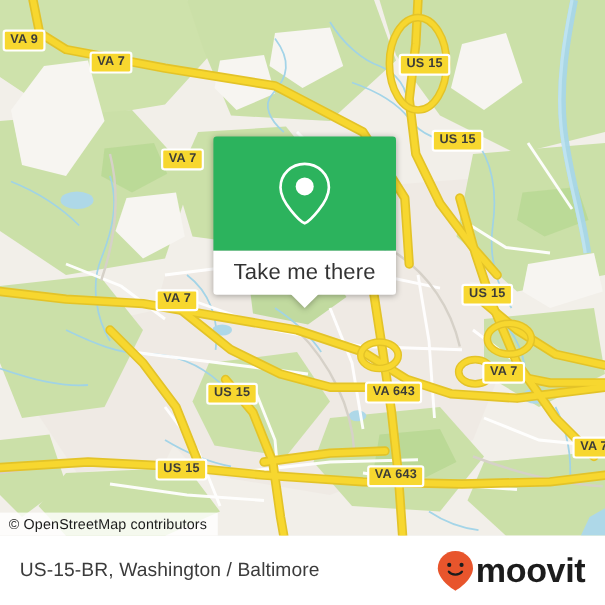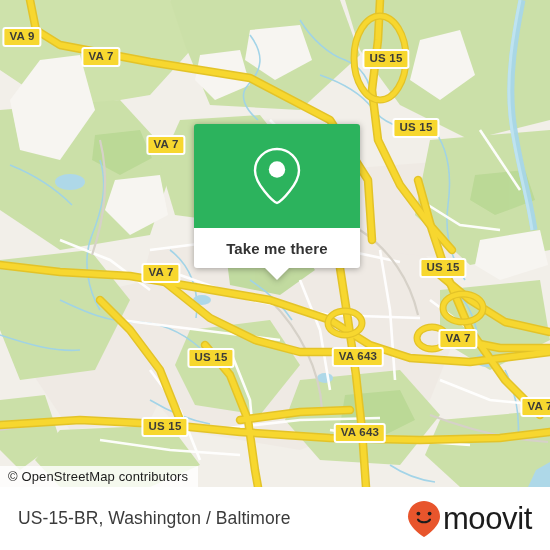--- a/index.html
+++ b/index.html
@@ -65,24 +65,23 @@
   .callout-bottom {
     position: relative;
     height: 40px;
     background: #ffffff;
     border-radius: 0 0 3px 3px;
     display: flex;
     align-items: center;
     justify-content: center;
   }
   .callout-label {
-    font-size: 15px;
+    font-size: 20px;
     color: #333333;
     letter-spacing: 0.01em;
-    font-weight: bold;
   }
   .callout-tail {
     position: absolute;
     left: 50%;
     bottom: -12px;
     margin-left: -13px;
     width: 0;
     height: 0;
     border-left: 13px solid transparent;
     border-right: 13px solid transparent;
@@ -113,21 +112,21 @@
   .brand {
     display: flex;
     align-items: center;
     gap: 2px;
   }
   .brand-word {
     font-size: 31px;
     color: #1c1c1c;
     letter-spacing: -0.012em;
     line-height: 1;
-    font-weight: 400;
+    font-weight: 700;
   }
 
   
   .shield {
     position: absolute;
     transform: translate(-50%, -50%);
     background: #f7d72f;
     border: 2px solid #ffffff;
     border-radius: 3px;
     color: #3c3c38;

